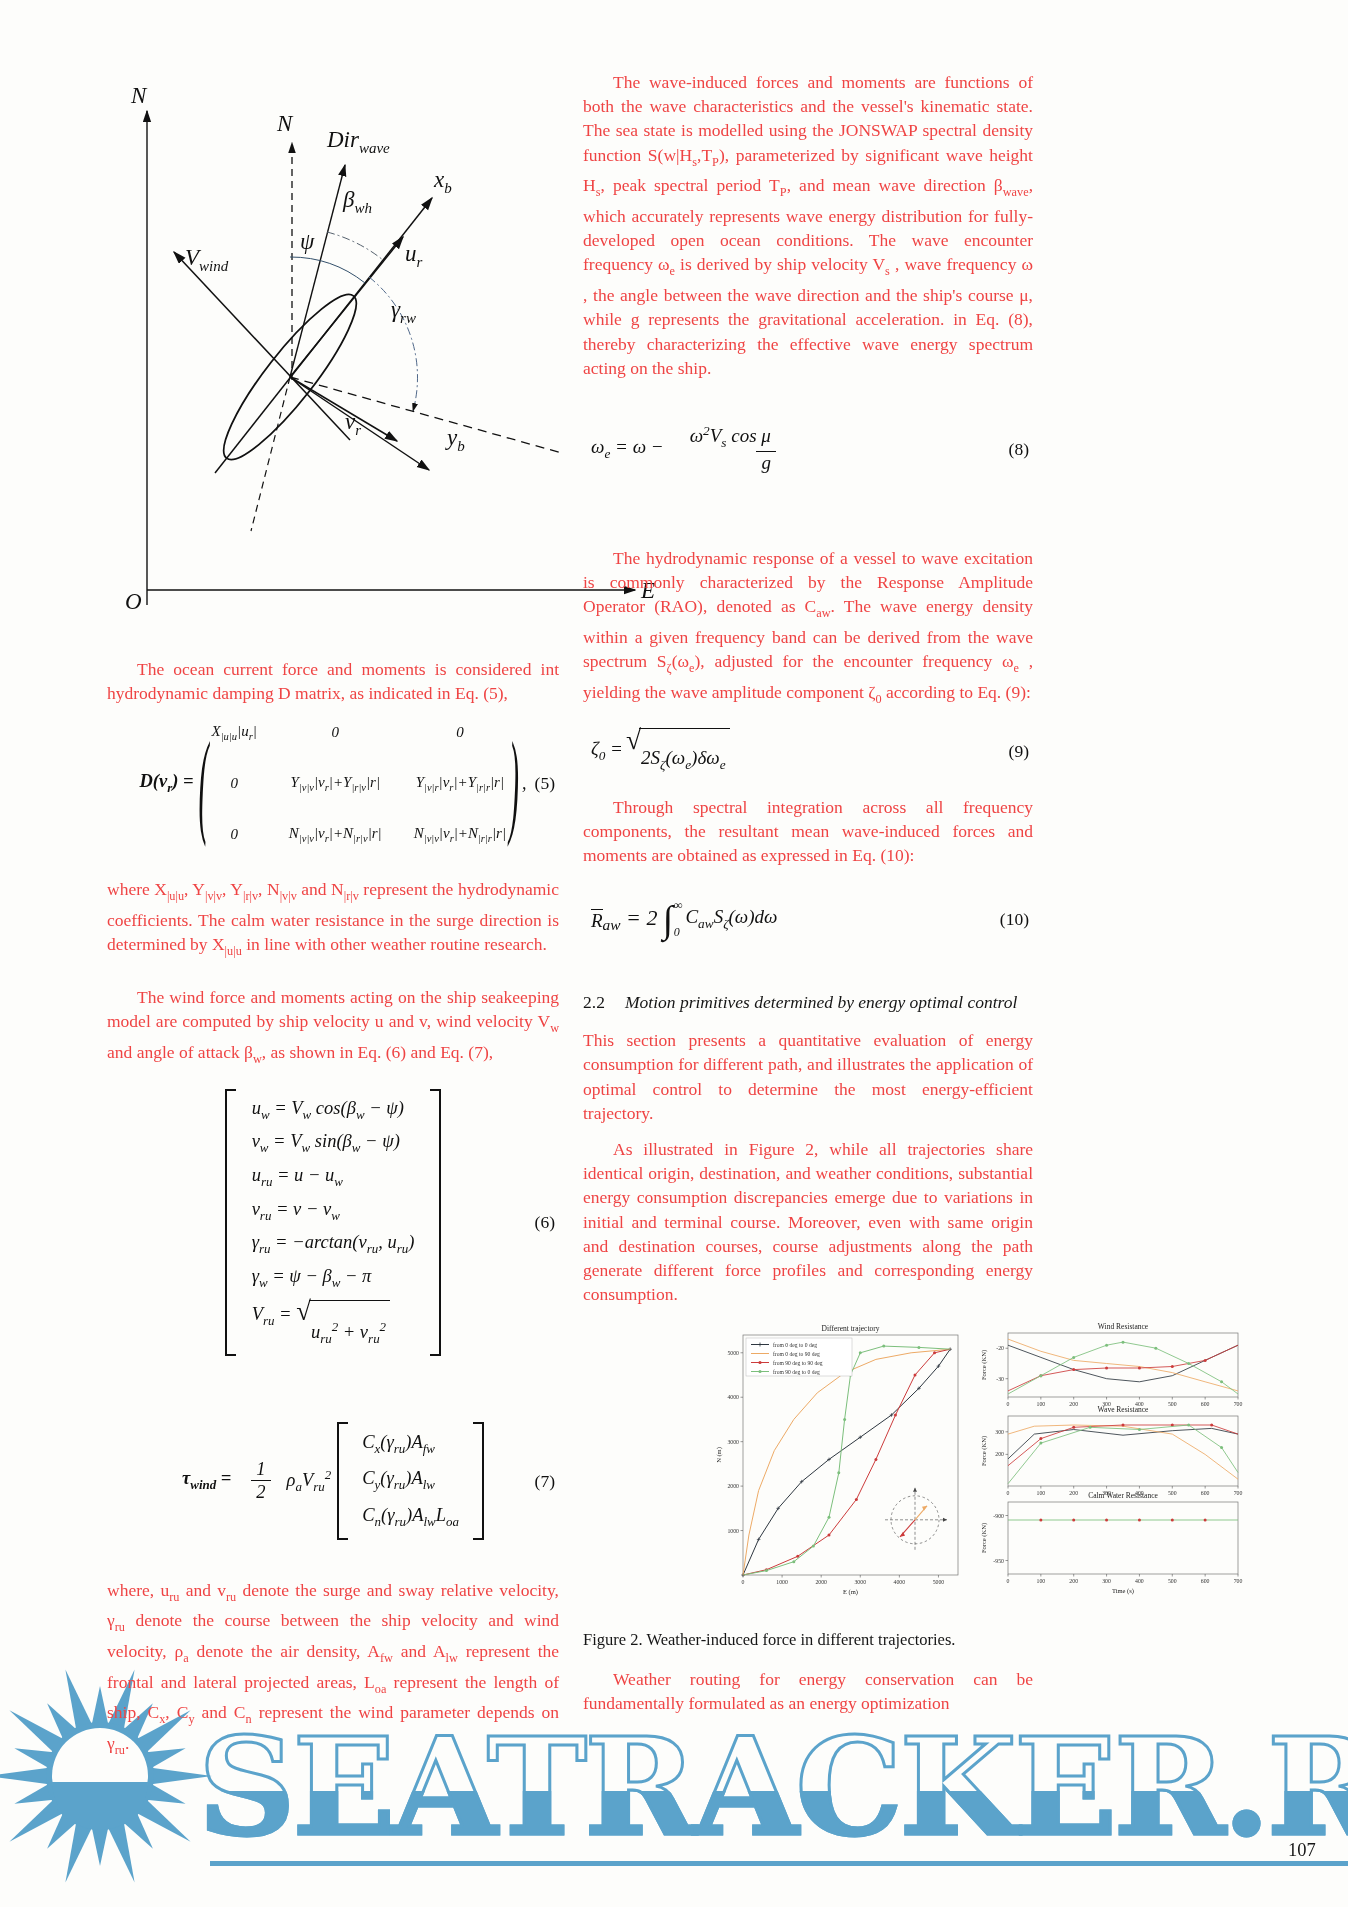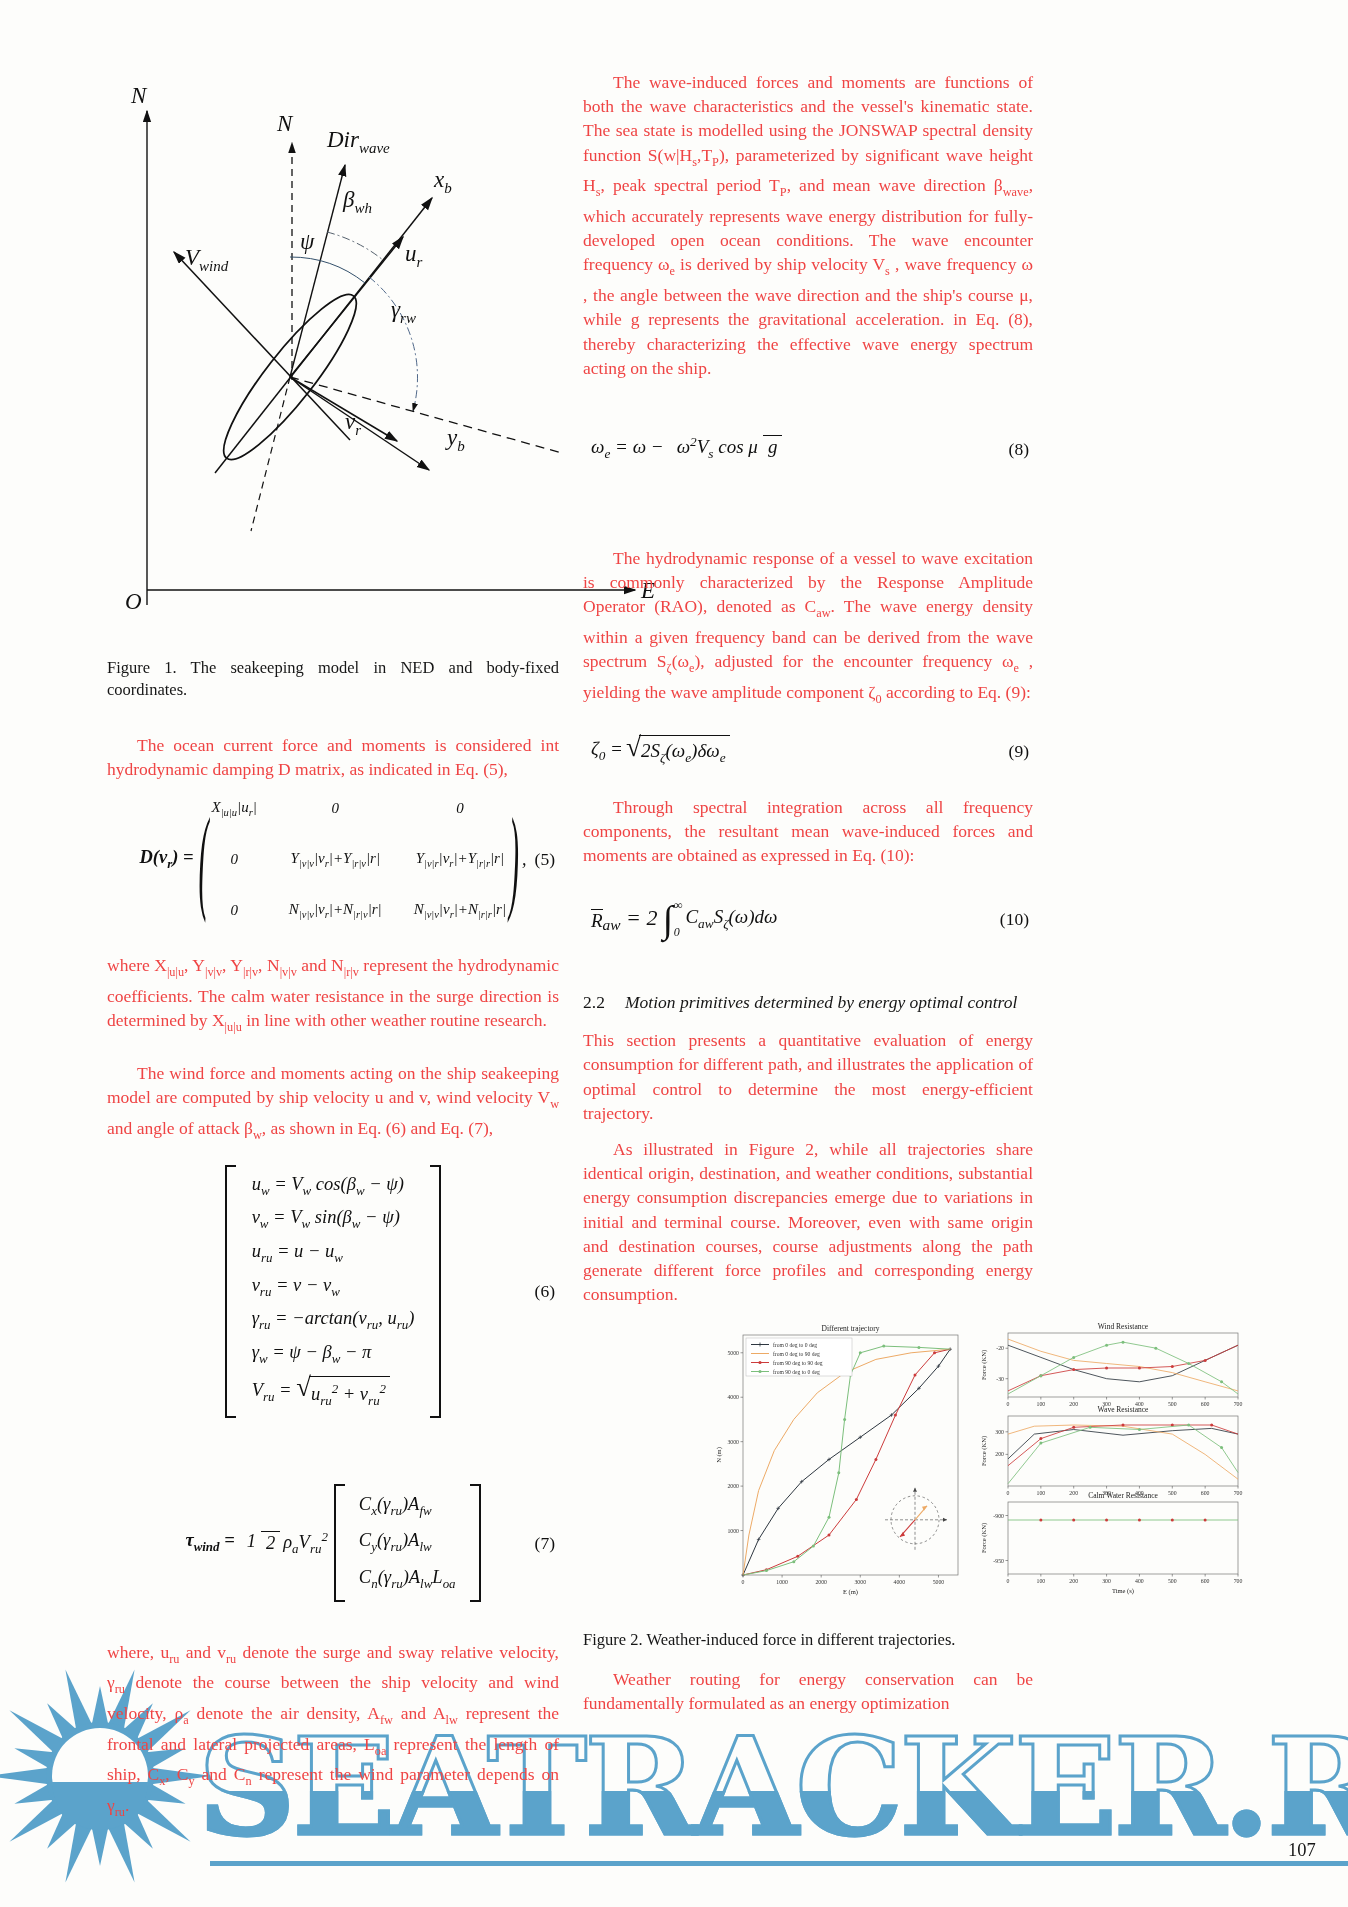--- a/index.html
+++ b/index.html
@@ -18,27 +18,27 @@
   .eqnum{position:absolute;right:4px;top:50%;transform:translateY(-50%);
          font-style:normal;font-size:17.5px;}
   .stretchp{display:inline-block;font-size:30px;transform:scaleY(3.9);transform-origin:center;
             font-weight:300;margin:0 3px;line-height:1;}
   .mtx{display:grid;grid-template-columns:auto auto auto;column-gap:22px;row-gap:14px;
        align-items:center;justify-items:center;font-size:15px;gap:32px;}
   .sqbr-l{align-self:stretch;width:9px;border:2px solid #111;border-right:none;}
   .sqbr-r{align-self:stretch;width:9px;border:2px solid #111;border-left:none;}
   .eqcol{display:flex;flex-direction:column;align-items:flex-start;gap:9px;padding:9px 16px;
          font-size:18.5px;}
-  .frac{display:inline-flex;align-items:flex-start;margin:0 3px;
+  .frac{display:inline-flex;flex-direction:column;align-items:flex-end;margin:0 16px;
         vertical-align:middle;}
   .frac .num{padding:0 5px 1px 5px;line-height:1.1;}
   .frac .den{border-top:1.6px solid #111;padding:1px 5px 0 5px;line-height:1.1;}
   .sqrt{display:inline-flex;align-items:flex-start;}
   .rad{font-size:1.45em;line-height:0.85;font-style:normal;}
-  .sqb{border-top:1.8px solid #111;padding:4px 4px 0 2px;margin-left:-2px;}
+  .sqb{border-top:1.8px solid #111;padding:18px 4px 0 2px;margin-left:-2px;}
   .ovl{display:inline-block;border-top:1.6px solid #111;line-height:1;padding-top:1px;}
   .big-int{font-size:38px;font-style:normal;line-height:0.8;margin:0 1px;}
   .int-lims{display:inline-flex;flex-direction:column;font-size:12px;line-height:1.1;
             justify-content:space-between;height:40px;margin-right:3px;}
   .boldm{font-weight:bold;}
   sub{font-size:70%;} sup{font-size:70%;}
   
   .sechead{display:flex;font-size:17.5px;line-height:23px;}
   .sechead .num{width:42px;flex:none;font-style:normal;}
   .sechead .ttl{font-style:italic;}
@@ -101,21 +101,20 @@
       <line x1="183" y1="292" x2="455" y2="368" stroke="#111" stroke-width="1.3" stroke-dasharray="9 6"></line>
 
       <path d="M183,172 A120 120 0 0 1 258,198" fill="none" stroke="#33506b" stroke-width="1"></path>
       <text x="193" y="164" class="figlbl"><tspan>ψ</tspan></text>
       <path d="M220,147 A150 150 0 0 1 276,175" fill="none" stroke="#55616d" stroke-width="1" stroke-dasharray="8 3 2 3"></path>
       <text x="236" y="122" class="figlbl"><tspan>β</tspan><tspan dy="6" class="figsub">wh</tspan></text>
       <path d="M262,192 A128 128 0 0 1 306,326" fill="none" stroke="#51698a" stroke-width="1" stroke-dasharray="8 3 2 3" marker-end="url(#ah)"></path>
       <text x="284" y="232" class="figlbl"><tspan>γ</tspan><tspan dy="6" class="figsub">rw</tspan></text>
     </svg>
 
-    <p class="caption" style="margin-top:32px">Figure 1. The seakeeping model in NED and body-fixed coordinates.</p>
 
     <p class="body indent" style="margin-top:32px">The ocean current force and moments is considered int hydrodynamic damping D matrix, as indicated in Eq. (5),</p>
 
     <div class="eqwrap" style="margin-top:16px;height:124px">
       <span class="boldm" style="font-size:18.5px;margin-right:2px">D(v<sub>r</sub>) =</span>
       <span class="stretchp">(</span>
       <div class="mtx">
         <span>X<sub>|u|u</sub>|u<sub>r</sub>|</span>
         <span>0</span>
         <span>0</span>

